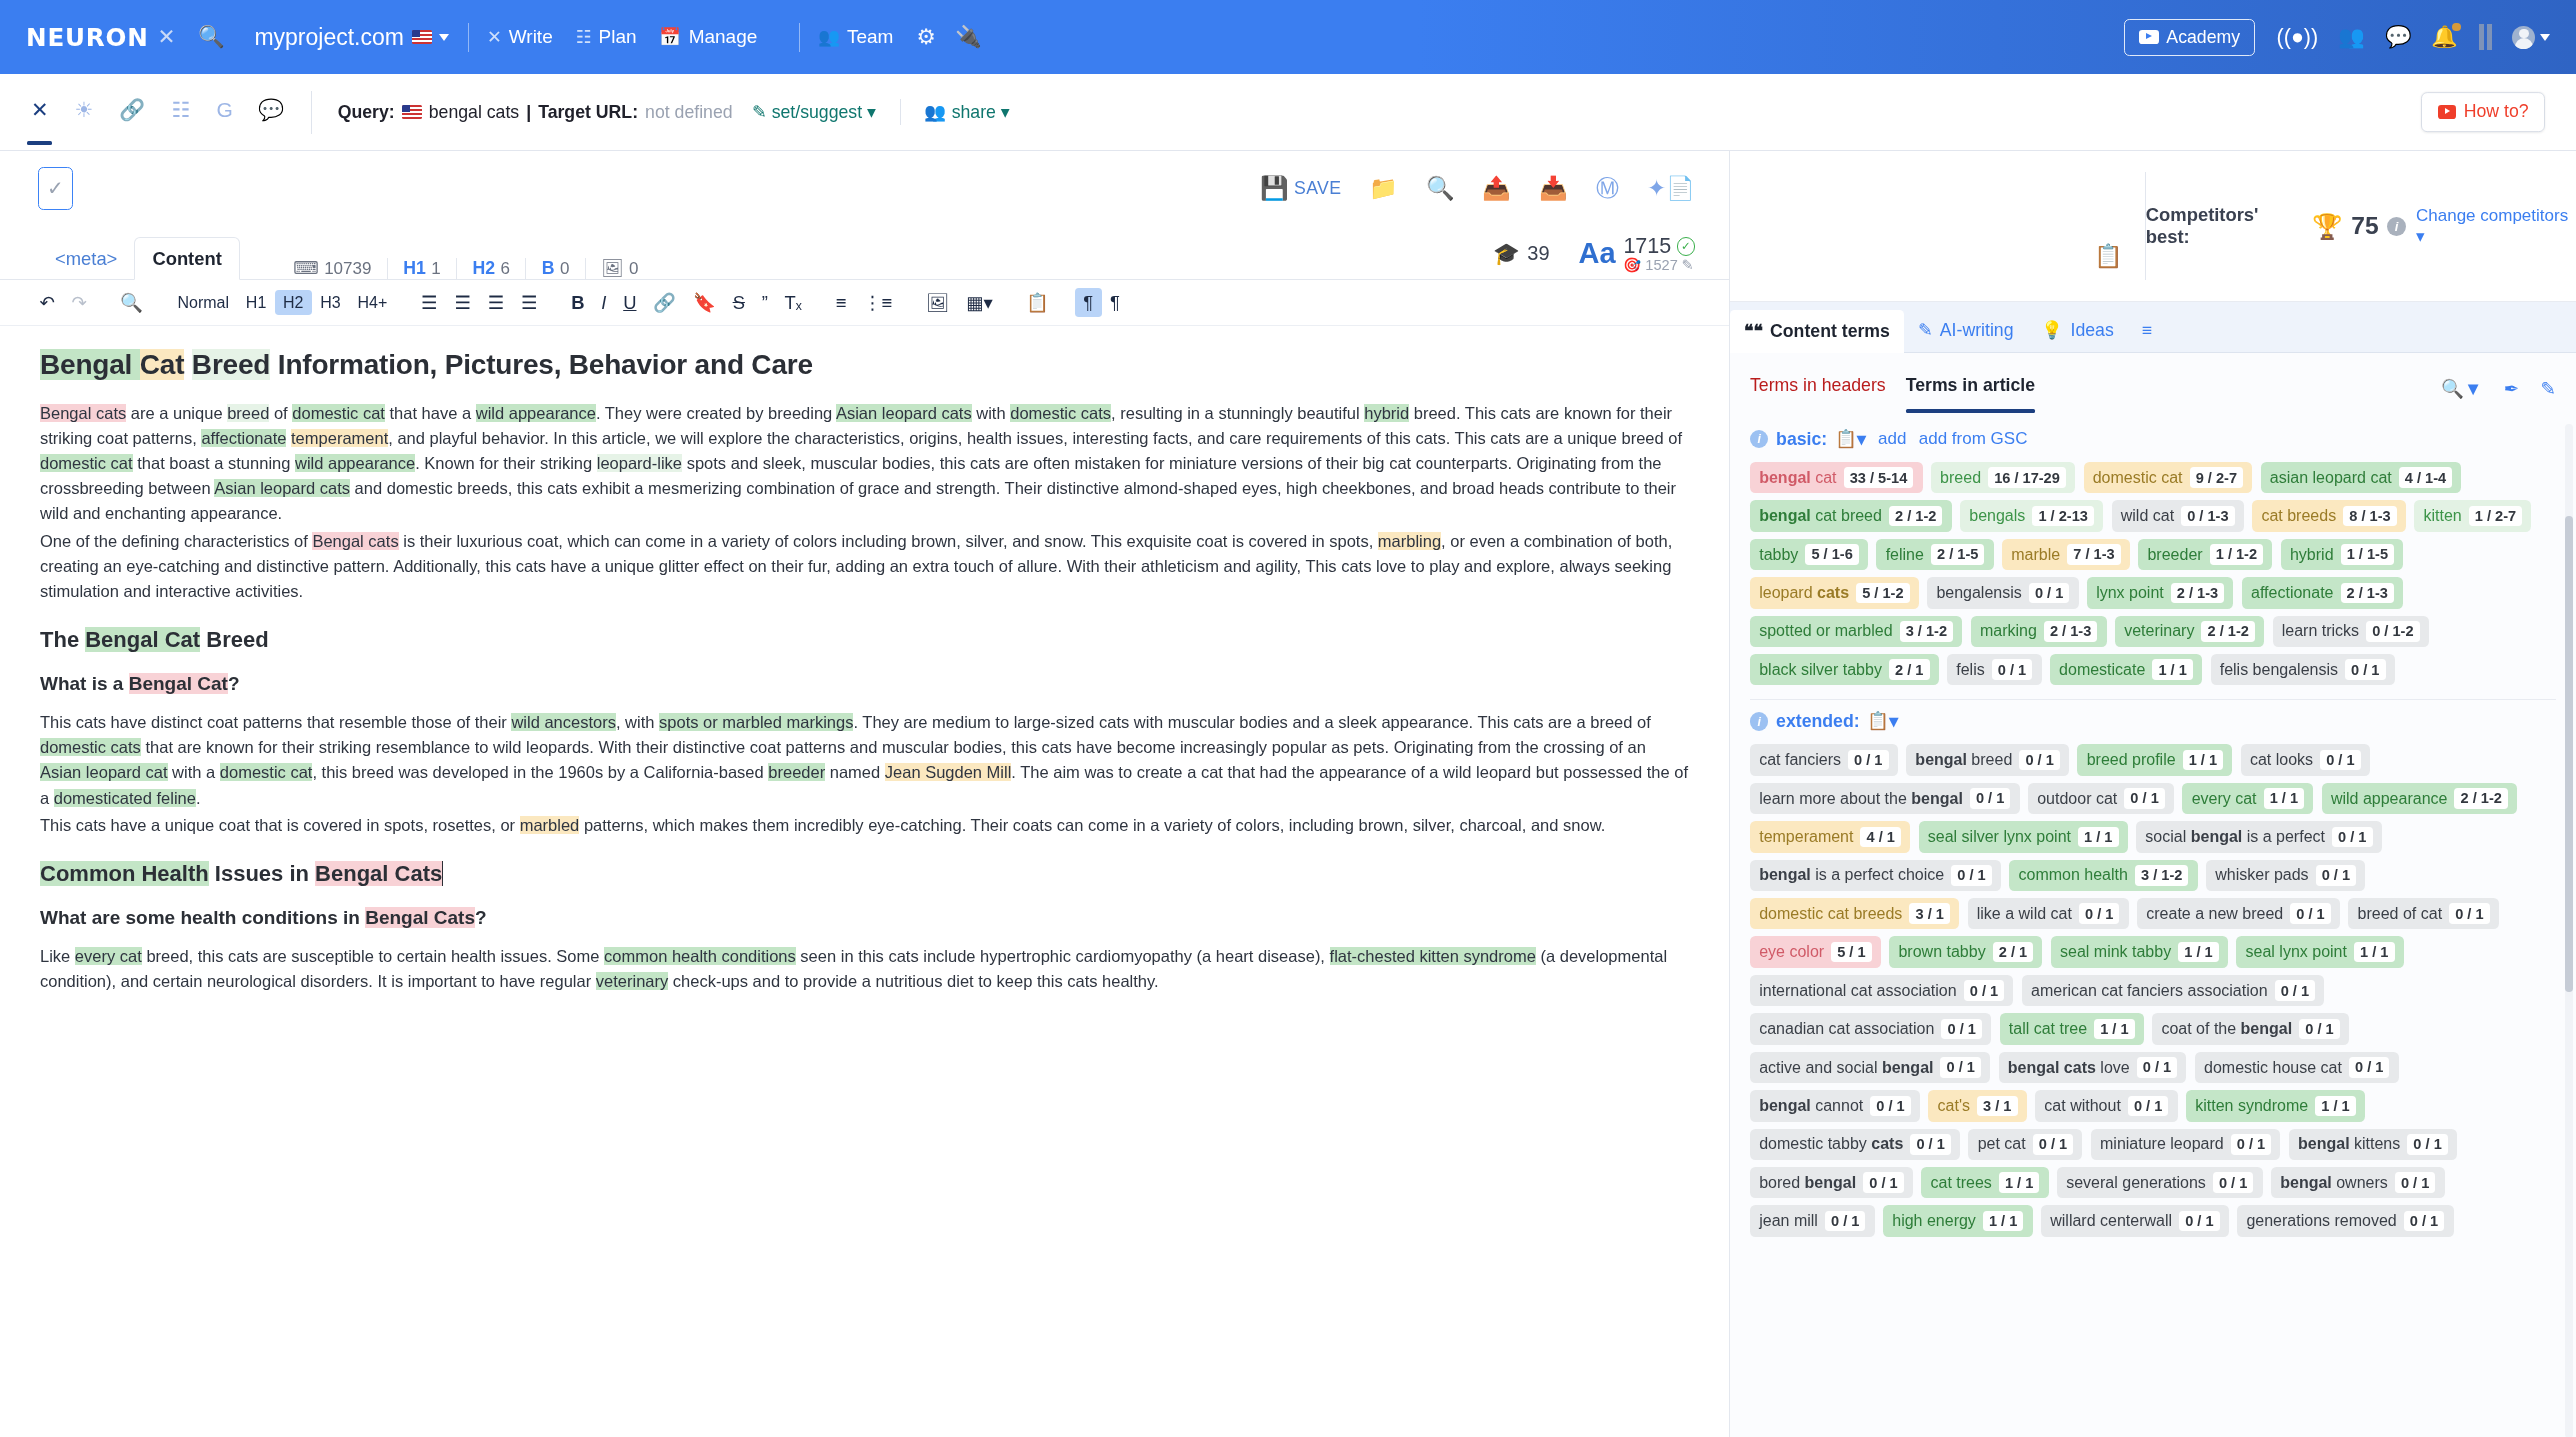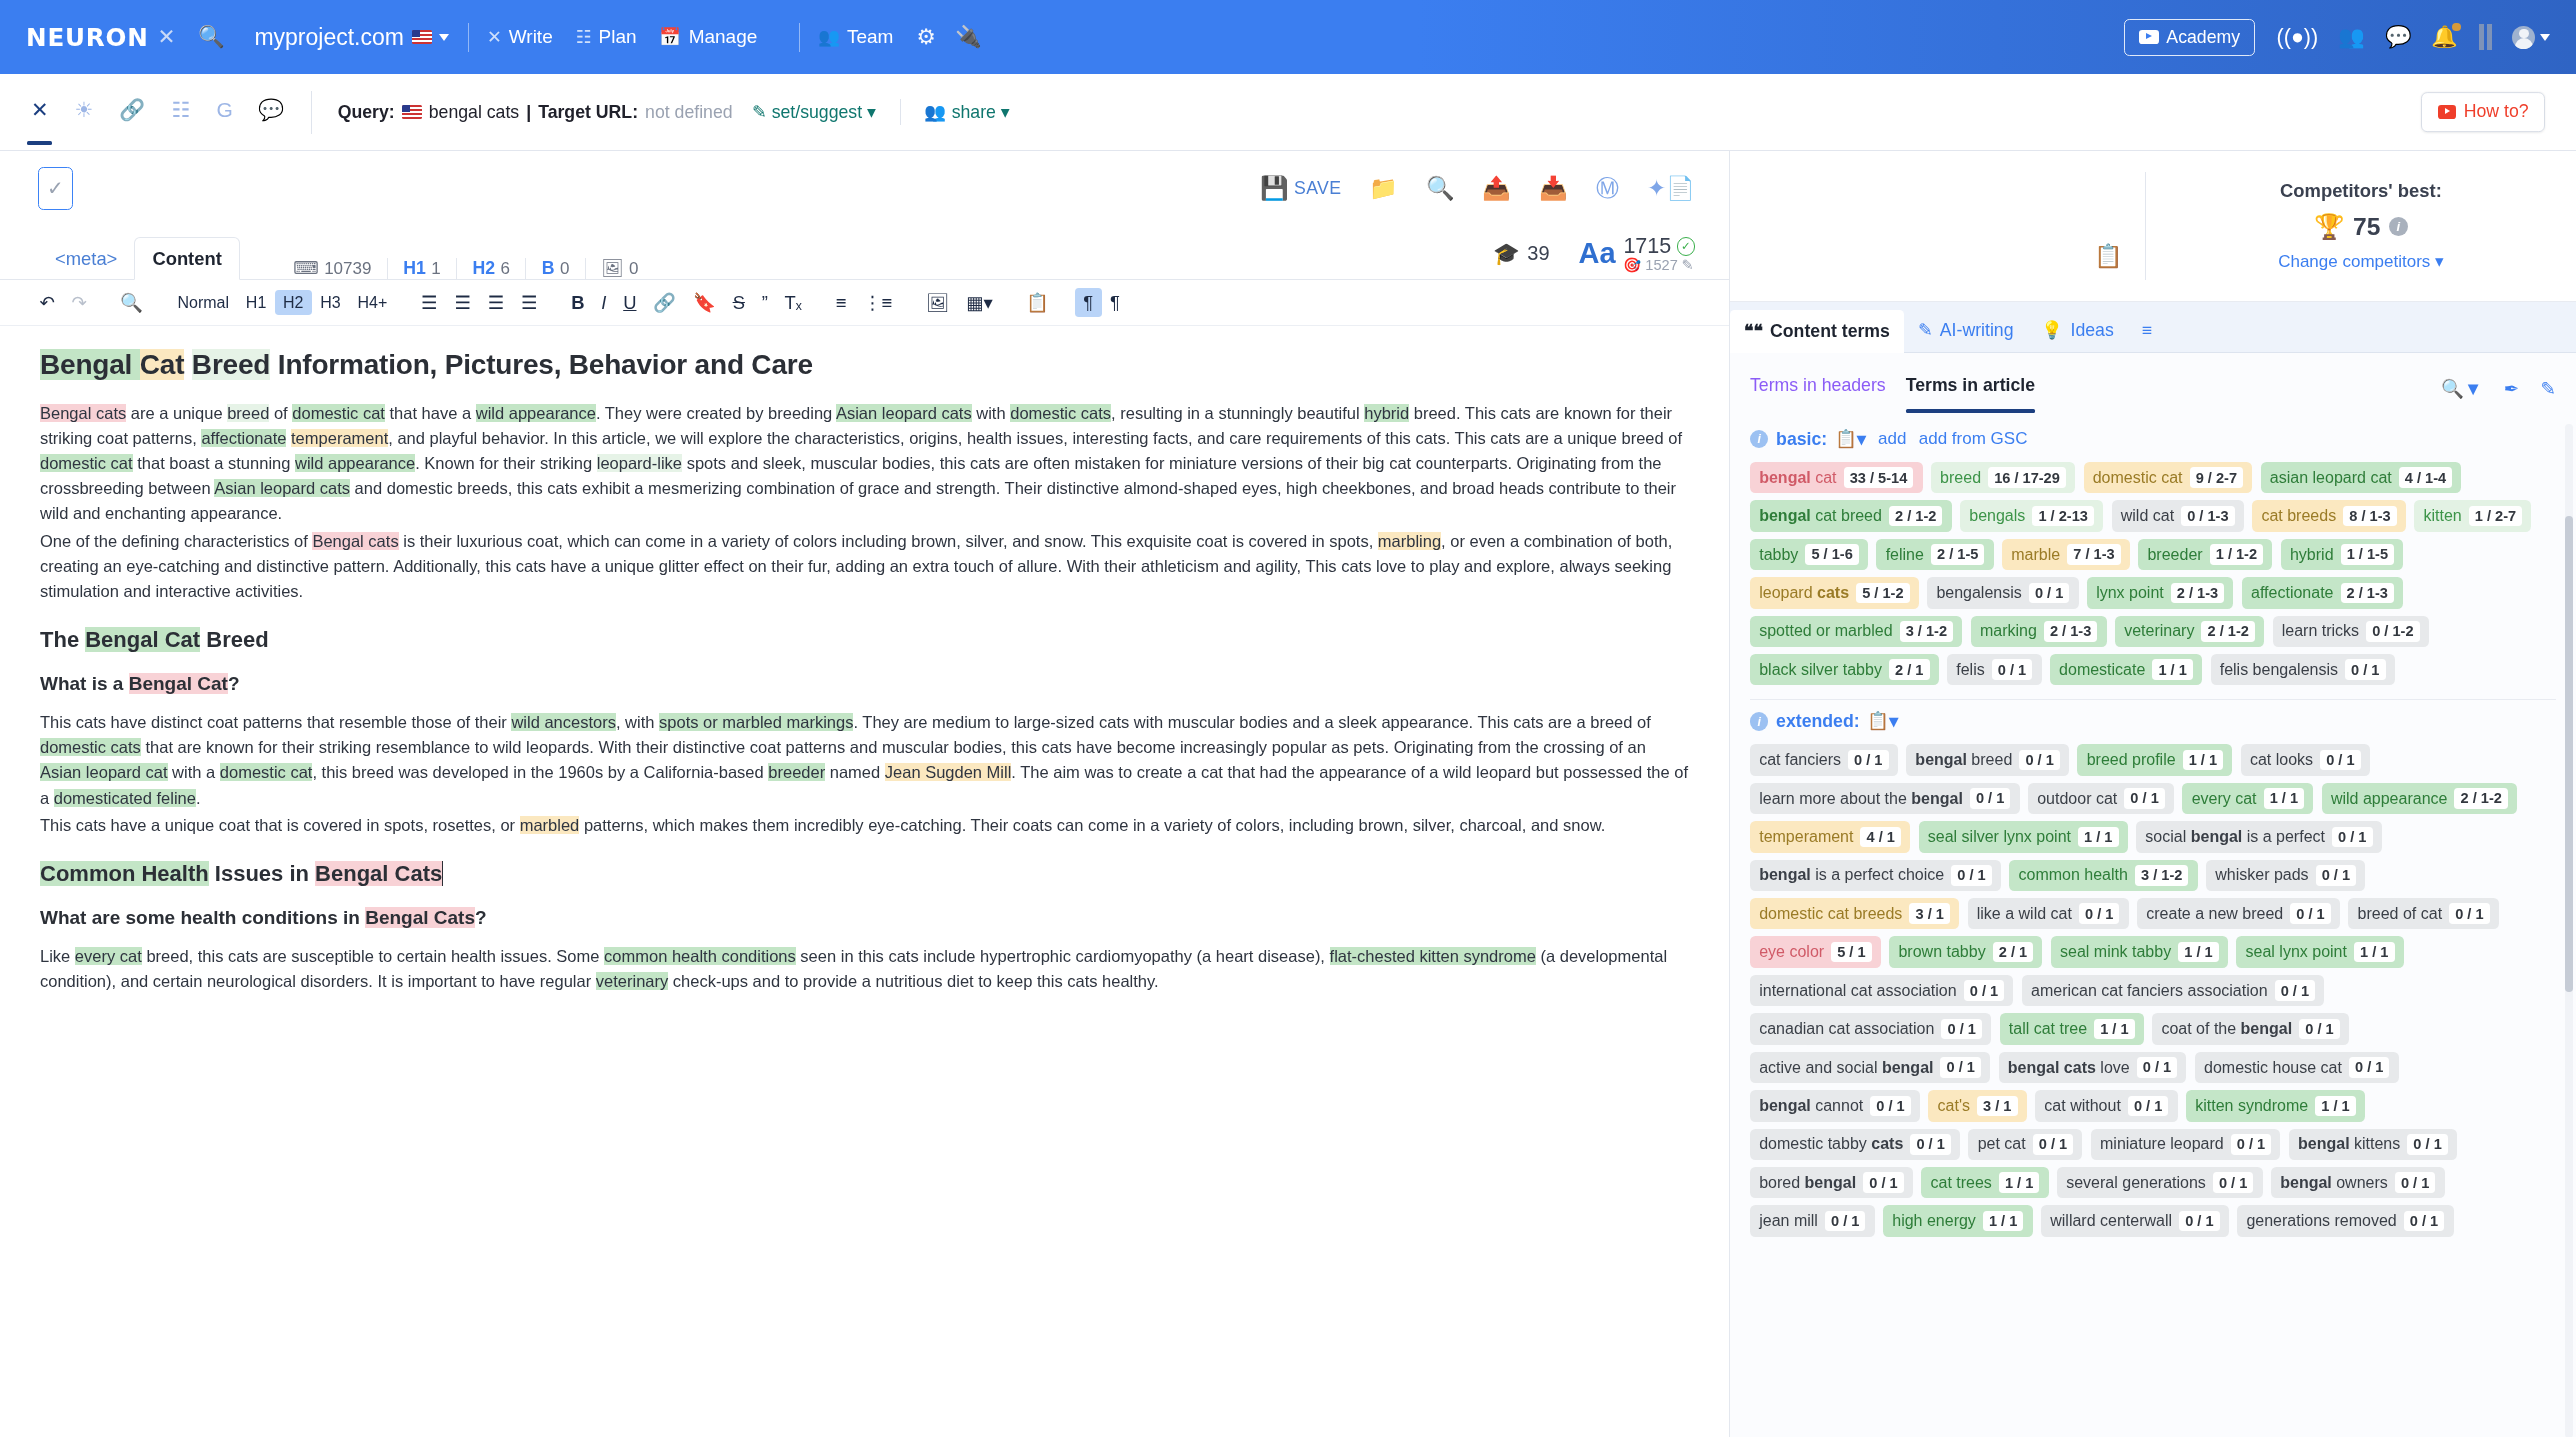--- a/index.html
+++ b/index.html
@@ -148,33 +148,33 @@
   .gauge-row { height:151px; display:flex; align-items:center; border-bottom:0.8px solid #e8ebf1; background:#fff;}
   .gauge-box { width:415px; display:flex; align-items:center; justify-content:center; position:relative; }
   .gauge { position:relative; width:230px; height:115px; }
   .gauge svg { display:block; }
   .gauge-val {
     position:absolute; left:0; right:0; bottom:6.1px; text-align:center;
     font-size:31px; color:#6b7280;
   }
   .clip-ic { position:absolute; right:21.5px; top:17px; font-size:23px; color:#7fa6e8;}
   .v-sep { width:0.8px; height:108px; background:#e2e6ee; }
-  .comp-box { flex:1; display:flex; flex-direction:column; align-items:center; gap:10px; }
+  .comp-box { flex:1; display:flex; flex-direction:row; align-items:center; gap:10px; }
   .comp-title { font-size:18.4px; color:#3a4150; font-weight:600;}
   .comp-score { font-size:24.6px; color:#3a4150; font-weight:700; display:flex;align-items:center;gap:8.4px;}
   .info-dot{width:19px;height:19px;border-radius:50%;background:#a9b1bd;color:#fff;font-size:13px;font-weight:700;display:flex;align-items:center;justify-content:center;font-style:italic;}
   .comp-link { font-size:17px; color:#3b7ef0; }
 
   
   .side-tabs { height:51px; background:#eef3fb; display:flex; align-items:flex-end; padding-left:0; border-bottom:0.8px solid #dde4ef;}
   .st { font-size:17.7px; color:#3b7ef0; padding:10.8px 14px; display:flex; align-items:center; gap:7px; }
   .st.active { background:#fff; color:#1e2430; font-weight:700; border-radius:4.6px 4.6px 0 0; margin-bottom:-0.8px; }
 
   .side-sub { height:71px; display:flex; align-items:center; padding: 0 20px; position:relative;}
-  .ss { font-size:17.7px; color:#8b5cf6; margin-right:20px; padding-bottom:6.1px; position:relative;}
+  .ss { font-size:17.7px; color:#b91c1c; margin-right:20px; padding-bottom:6.1px; position:relative;}
   .ss.active { color:#1e2430; font-weight:700; }
   .ss.active:after { content:""; position:absolute; left:0; right:0; bottom:-10.8px; height:3.8px; background:#1c3f80; border-radius:1.5px;}
   .ss-icons { position:absolute; right:20px; display:flex; align-items:center; gap:21.5px; font-size:18.4px; color:#3b7ef0;}
 
   .terms-area { flex:1; overflow:hidden; padding: 0 20px 0 20px; position:relative;}
   .grp-head { display:flex; align-items:center; gap:12.3px; margin: 4.6px 0 12.3px; }
   .grp-title { font-size:17.7px; font-weight:700; color:#3b7ef0; display:flex;align-items:center;gap:7.7px;}
   .i-dot{width:18.4px;height:18.4px;border-radius:50%;background:#9cc1f2;color:#fff;font-size:12.3px;font-weight:700;display:flex;align-items:center;justify-content:center;font-style:italic;}
   .grp-link { font-size:17px; color:#3b7ef0; }
   .chips { display:flex; flex-wrap:wrap; gap:7px 8.4px; }

